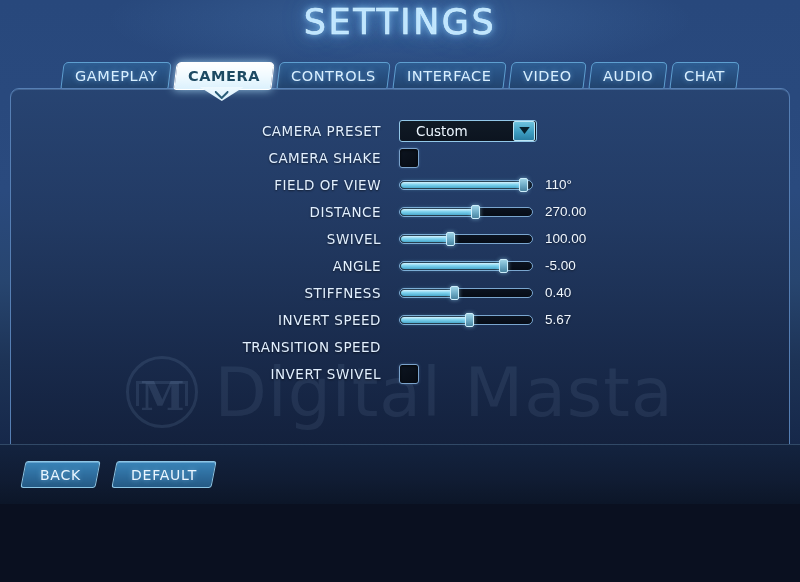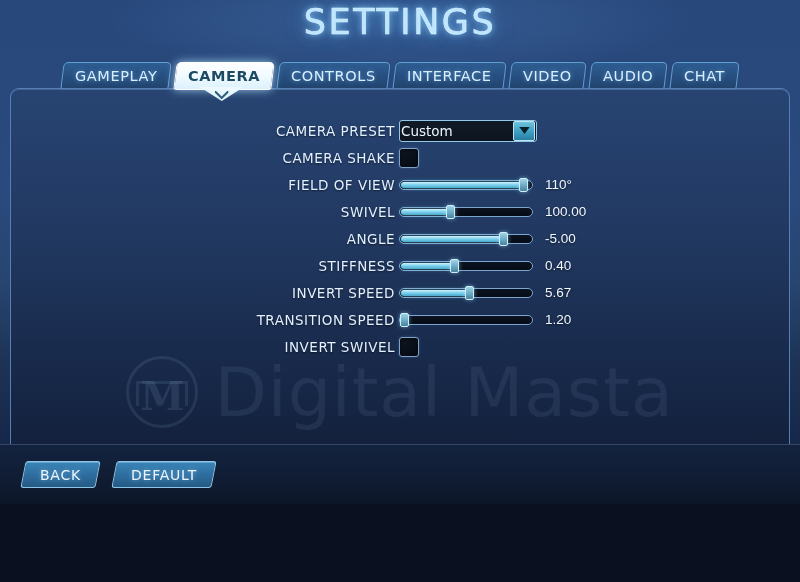--- a/index.html
+++ b/index.html
@@ -189,21 +189,21 @@
   }
   .row {
     position: relative;
     height: 27px;
     display: flex;
     align-items: center;
   }
   .row-label {
     width: 388px;
     text-align: right;
-    padding-right: 4px;
+    padding-right: 18px;
     font-size: 13.5px;
     letter-spacing: 0.5px;
     color: #e2f0ff;
     text-shadow: 0 1px 2px rgba(0,0,0,0.55);
     font-family: "DejaVu Sans", sans-serif;
     white-space: nowrap;
   }
   .row-control {
     flex: 0 0 auto;
     display: flex;
@@ -217,21 +217,21 @@
     height: 22px;
     background: linear-gradient(180deg, #101a26 0%, #0c141f 100%);
     border: 1px solid #93c8e8;
     border-radius: 3px;
     display: flex;
     align-items: center;
     cursor: pointer;
   }
   .dropdown-value {
     flex: 1;
-    padding-left: 1px;
+    padding-left: 16px;
     font-size: 13.5px;
     color: #ecf6ff;
     font-family: "DejaVu Sans", sans-serif;
     white-space: nowrap;
     overflow: hidden;
   }
   .dropdown-btn {
     width: 22px;
     height: 20px;
     margin-right: 1px;
@@ -377,20 +377,30 @@
           <div class="row-label">FIELD OF VIEW</div>
           <div class="row-control">
             <div class="slider">
               <div class="slider-fill" style="width: calc(93% - 2px);"></div>
               <div class="slider-handle" style="left: 93%;"></div>
             </div>
             <div class="slider-value">110°</div>
           </div>
         </div>
         <div class="row">
+          <div class="row-label">DISTANCE</div>
+          <div class="row-control">
+            <div class="slider">
+              <div class="slider-fill" style="width: calc(57% - 2px);"></div>
+              <div class="slider-handle" style="left: 57%;"></div>
+            </div>
+            <div class="slider-value">270.00</div>
+          </div>
+        </div>
+        <div class="row">
           <div class="row-label">SWIVEL</div>
           <div class="row-control">
             <div class="slider">
               <div class="slider-fill" style="width: calc(38% - 2px);"></div>
               <div class="slider-handle" style="left: 38%;"></div>
             </div>
             <div class="slider-value">100.00</div>
           </div>
         </div>
         <div class="row">
@@ -418,27 +428,20 @@
           <div class="row-control">
             <div class="slider">
               <div class="slider-fill" style="width: calc(52% - 2px);"></div>
               <div class="slider-handle" style="left: 52%;"></div>
             </div>
             <div class="slider-value">5.67</div>
           </div>
         </div>
         <div class="row">
           <div class="row-label">TRANSITION SPEED</div>
-          <div class="row-control">
-            <div class="slider">
-              <div class="slider-fill" style="width: calc(3% - 2px);"></div>
-              <div class="slider-handle" style="left: 3%;"></div>
-            </div>
-            <div class="slider-value">1.20</div>
-          </div>
         </div>
         <div class="row">
           <div class="row-label">INVERT SWIVEL</div>
           <div class="row-control">
             <div class="checkbox"></div>
           </div>
         </div>
       </div>
   </div>
 

